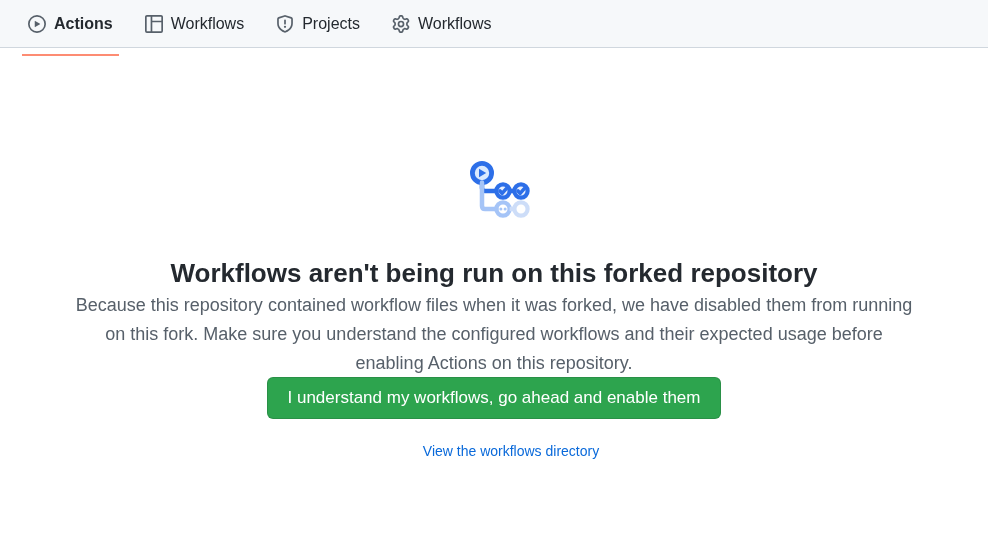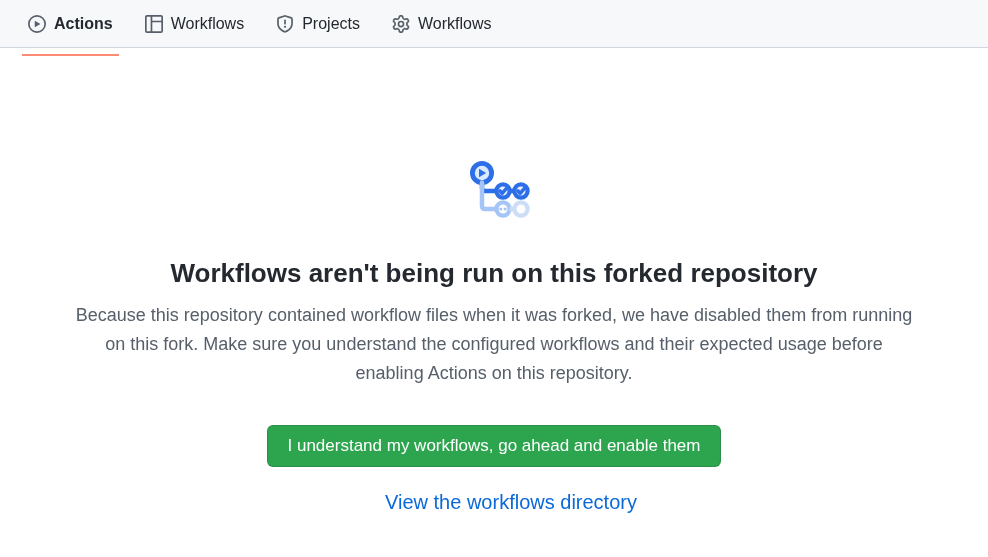--- a/index.html
+++ b/index.html
@@ -52,45 +52,44 @@
     align-items: center;
     padding-top: 110px;
   }
   .blankslate-icon {
     margin-bottom: 24px;
   }
   .headline {
     font-size: 26px;
     font-weight: 600;
     color: #24292f;
-    margin-bottom: 12px;
+    margin-bottom: 2px;
     text-align: left;
   }
   .body-text {
     font-size: 18px;
     color: #57606a;
     text-align: center;
     max-width: 840px;
     line-height: 1.6;
-    margin-bottom: 38px;
   }
   .primary-btn {
     background: #2da44e;
     color: #ffffff;
     border: 1px solid rgba(27,31,36,0.15);
     border-radius: 6px;
     padding: 10px 20px;
     font-size: 17px;
     font-weight: 400;
     cursor: pointer;
   }
   .link {
     margin-top: 24px;
     color: #0969da;
-    font-size: 20px;
+    font-size: 14px;
     cursor: pointer;
     margin-left: 34px;
   }
 </style>
 </head>
 <body>
 
 <nav class="nav">
   <div class="tab selected">
     <span>

